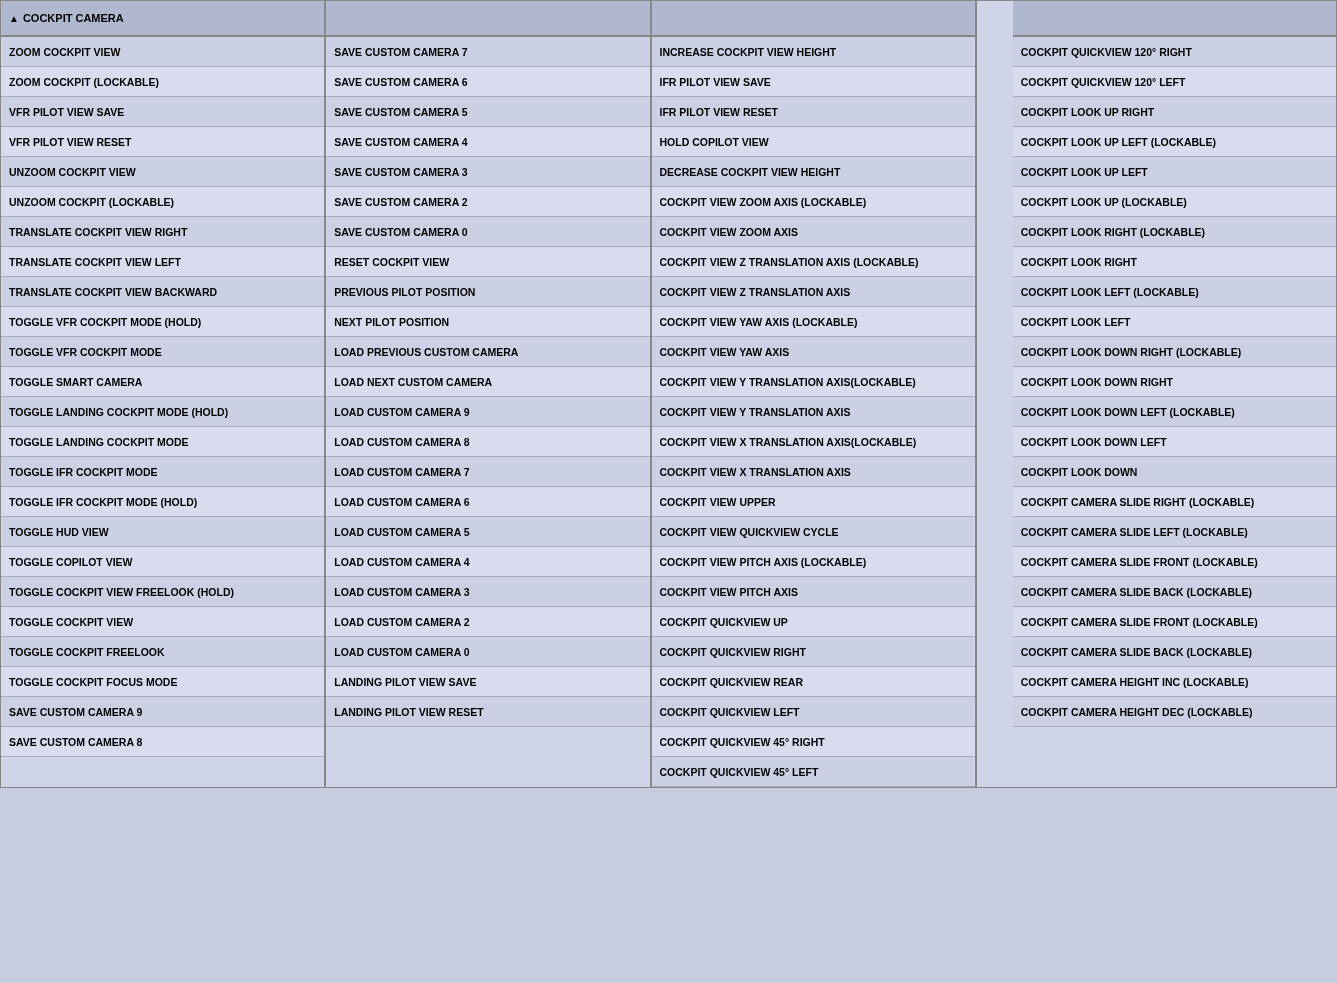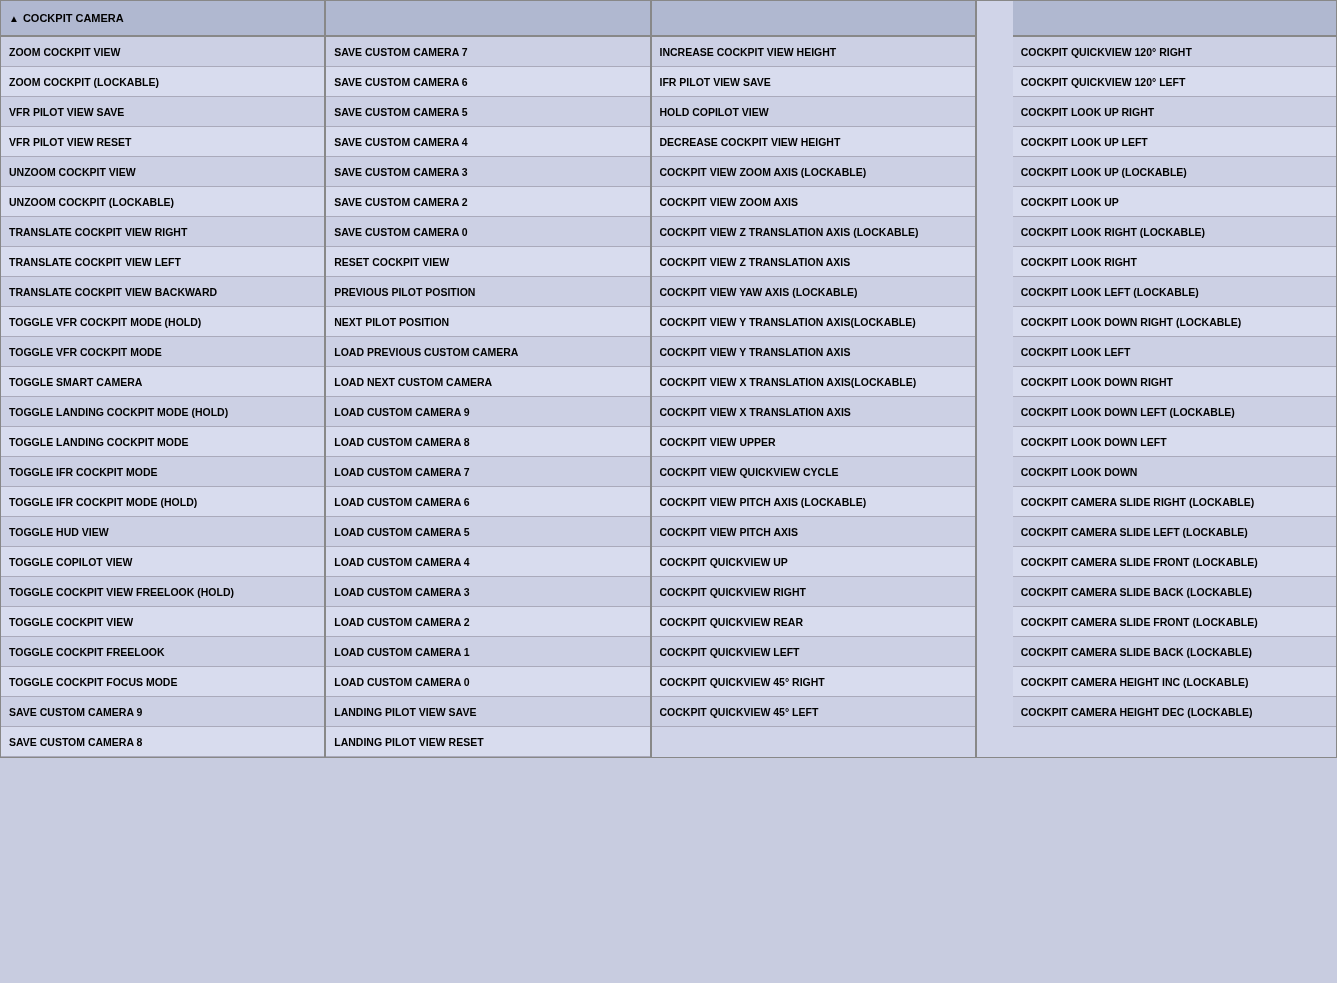--- a/index.html
+++ b/index.html
@@ -106,38 +106,39 @@
       <div class="col-item">LOAD PREVIOUS CUSTOM CAMERA</div>
       <div class="col-item">LOAD NEXT CUSTOM CAMERA</div>
       <div class="col-item">LOAD CUSTOM CAMERA 9</div>
       <div class="col-item">LOAD CUSTOM CAMERA 8</div>
       <div class="col-item">LOAD CUSTOM CAMERA 7</div>
       <div class="col-item">LOAD CUSTOM CAMERA 6</div>
       <div class="col-item">LOAD CUSTOM CAMERA 5</div>
       <div class="col-item">LOAD CUSTOM CAMERA 4</div>
       <div class="col-item">LOAD CUSTOM CAMERA 3</div>
       <div class="col-item">LOAD CUSTOM CAMERA 2</div>
-      <div class="col-item">LOAD CUSTOM CAMERA 1</div>
       <div class="col-item">LOAD CUSTOM CAMERA 0</div>
       <div class="col-item">LANDING PILOT VIEW SAVE</div>
       <div class="col-item">LANDING PILOT VIEW RESET</div>
     </div>
     <div class="col">
       <div class="col-header">
         <span></span>
       </div>
       <div class="col-item">INCREASE COCKPIT VIEW HEIGHT</div>
       <div class="col-item">IFR PILOT VIEW SAVE</div>
+      <div class="col-item">IFR PILOT VIEW RESET</div>
       <div class="col-item">HOLD COPILOT VIEW</div>
       <div class="col-item">DECREASE COCKPIT VIEW HEIGHT</div>
       <div class="col-item">COCKPIT VIEW ZOOM AXIS (LOCKABLE)</div>
       <div class="col-item">COCKPIT VIEW ZOOM AXIS</div>
       <div class="col-item">COCKPIT VIEW Z TRANSLATION AXIS (LOCKABLE)</div>
       <div class="col-item">COCKPIT VIEW Z TRANSLATION AXIS</div>
       <div class="col-item">COCKPIT VIEW YAW AXIS (LOCKABLE)</div>
+      <div class="col-item">COCKPIT VIEW YAW AXIS</div>
       <div class="col-item">COCKPIT VIEW Y TRANSLATION AXIS(LOCKABLE)</div>
       <div class="col-item">COCKPIT VIEW Y TRANSLATION AXIS</div>
       <div class="col-item">COCKPIT VIEW X TRANSLATION AXIS(LOCKABLE)</div>
       <div class="col-item">COCKPIT VIEW X TRANSLATION AXIS</div>
       <div class="col-item">COCKPIT VIEW UPPER</div>
       <div class="col-item">COCKPIT VIEW QUICKVIEW CYCLE</div>
       <div class="col-item">COCKPIT VIEW PITCH AXIS (LOCKABLE)</div>
       <div class="col-item">COCKPIT VIEW PITCH AXIS</div>
       <div class="col-item">COCKPIT QUICKVIEW UP</div>
       <div class="col-item">COCKPIT QUICKVIEW RIGHT</div>
@@ -146,28 +147,28 @@
       <div class="col-item">COCKPIT QUICKVIEW 45° RIGHT</div>
       <div class="col-item">COCKPIT QUICKVIEW 45° LEFT</div>
     </div>
     <div class="col">
       <div class="col-header">
         <span></span>
       </div>
       <div class="col-item">COCKPIT QUICKVIEW 120° RIGHT</div>
       <div class="col-item">COCKPIT QUICKVIEW 120° LEFT</div>
       <div class="col-item">COCKPIT LOOK UP RIGHT</div>
+      <div class="col-item">COCKPIT LOOK UP LEFT (LOCKABLE)</div>
       <div class="col-item">COCKPIT LOOK UP LEFT</div>
       <div class="col-item">COCKPIT LOOK UP (LOCKABLE)</div>
-      <div class="col-item">COCKPIT LOOK UP</div>
       <div class="col-item">COCKPIT LOOK RIGHT (LOCKABLE)</div>
       <div class="col-item">COCKPIT LOOK RIGHT</div>
       <div class="col-item">COCKPIT LOOK LEFT (LOCKABLE)</div>
+      <div class="col-item">COCKPIT LOOK LEFT</div>
       <div class="col-item">COCKPIT LOOK DOWN RIGHT (LOCKABLE)</div>
-      <div class="col-item">COCKPIT LOOK LEFT</div>
       <div class="col-item">COCKPIT LOOK DOWN RIGHT</div>
       <div class="col-item">COCKPIT LOOK DOWN LEFT (LOCKABLE)</div>
       <div class="col-item">COCKPIT LOOK DOWN LEFT</div>
       <div class="col-item">COCKPIT LOOK DOWN</div>
       <div class="col-item">COCKPIT CAMERA SLIDE RIGHT (LOCKABLE)</div>
       <div class="col-item">COCKPIT CAMERA SLIDE LEFT (LOCKABLE)</div>
       <div class="col-item">COCKPIT CAMERA SLIDE FRONT (LOCKABLE)</div>
       <div class="col-item">COCKPIT CAMERA SLIDE BACK (LOCKABLE)</div>
       <div class="col-item">COCKPIT CAMERA SLIDE FRONT (LOCKABLE)</div>
       <div class="col-item">COCKPIT CAMERA SLIDE BACK (LOCKABLE)</div>

